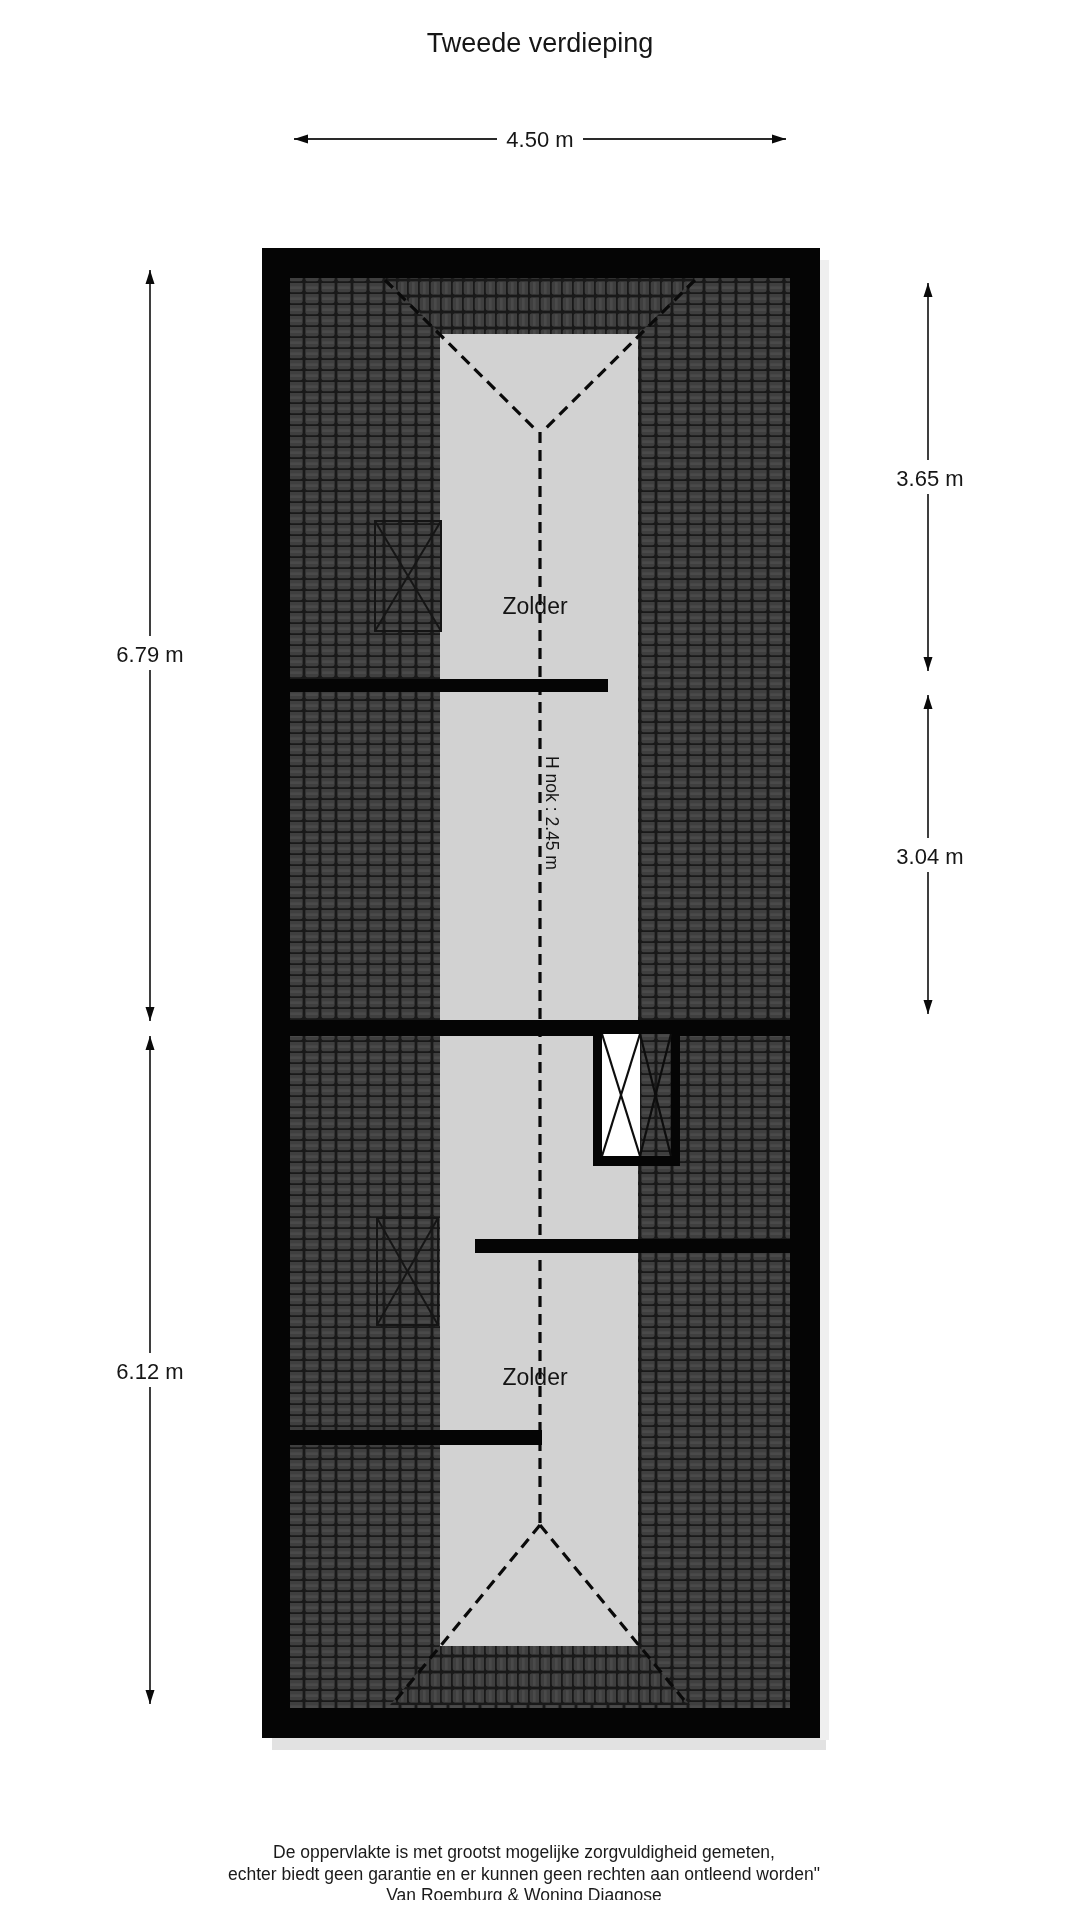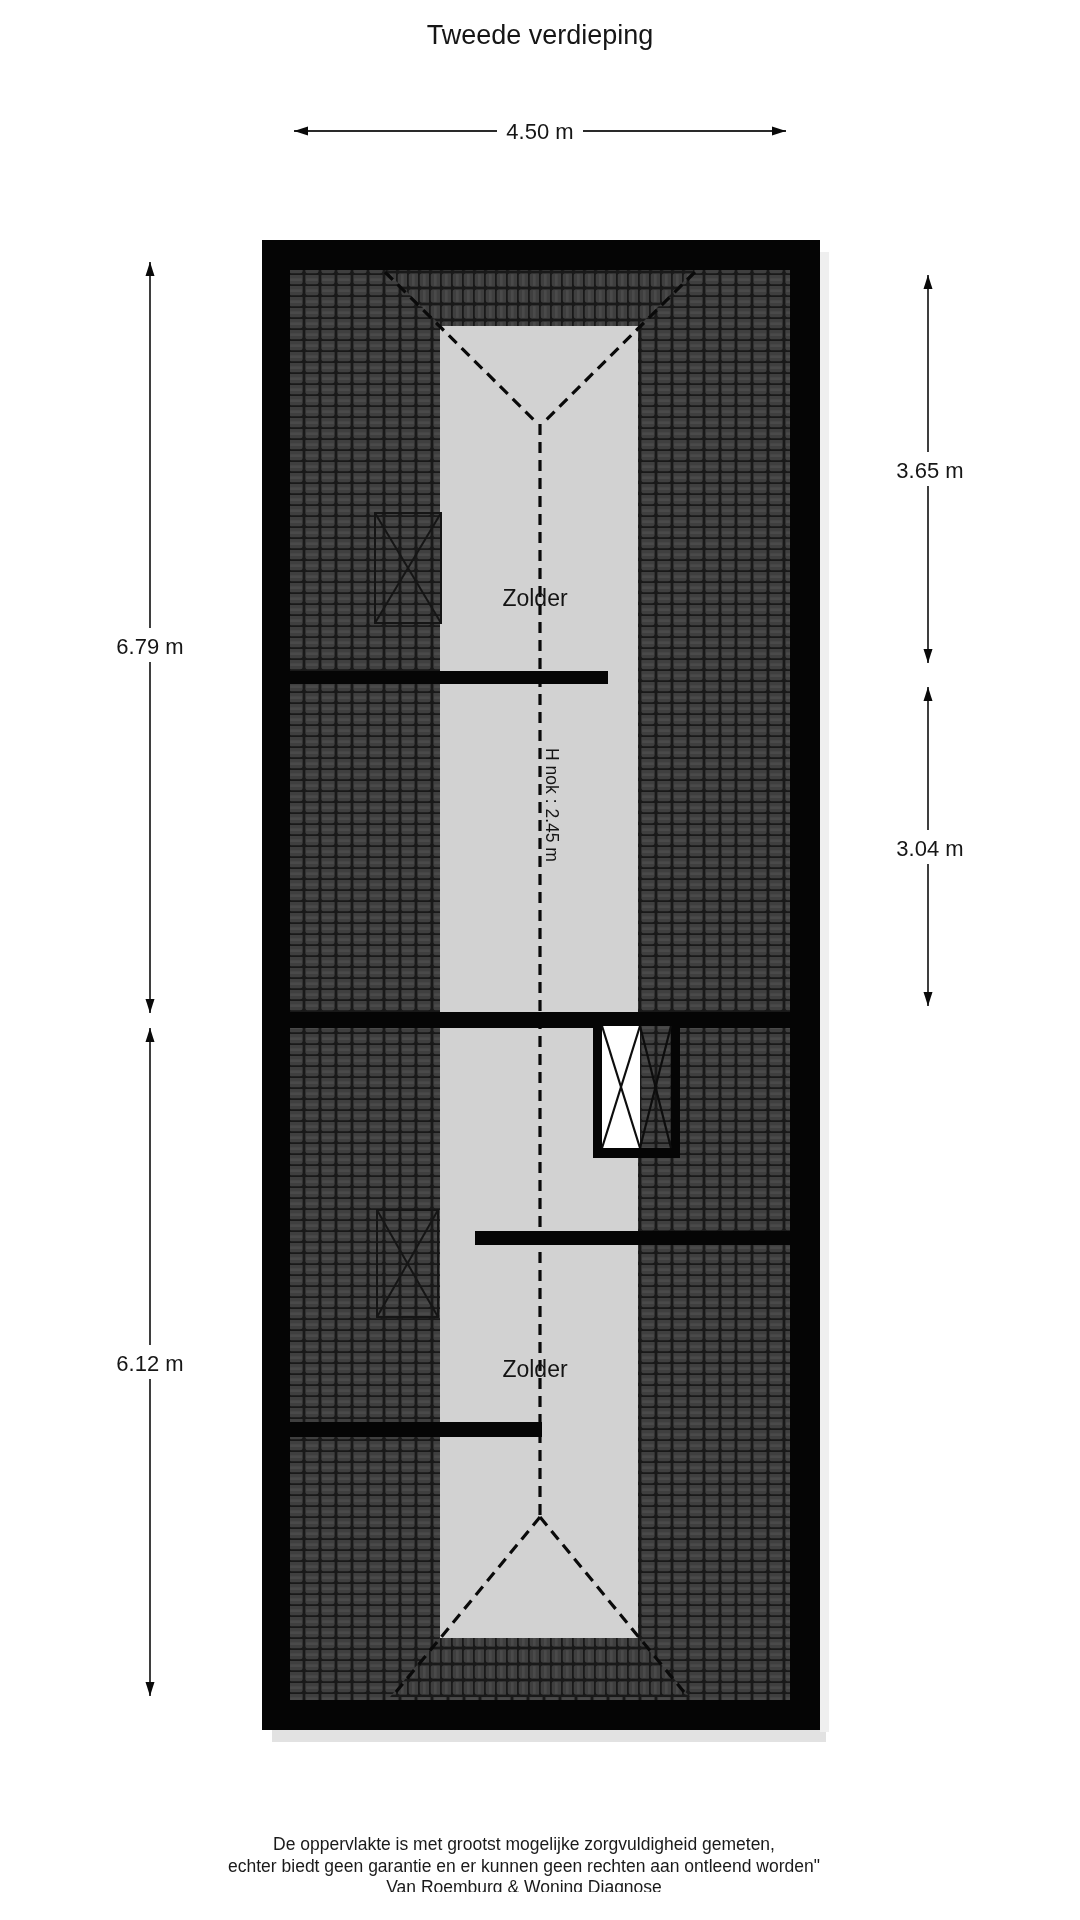--- a/index.html
+++ b/index.html
@@ -1,17 +1,17 @@
 <!DOCTYPE html>
 <html><head>
 <meta charset="utf-8">
 <style>
   html,body{margin:0;padding:0;background:#ffffff;}
   .page{position:relative;width:1080px;height:1892px;background:#ffffff;overflow:hidden;
-        font-family:"Liberation Sans",sans-serif;}
+        font-family:"Liberation Sans",sans-serif;margin-top:8px;}
   svg text{font-family:"Liberation Sans",sans-serif;fill:#161616;}
   .title-text{font-size:27px;}
   .dim-text{font-size:22px;}
   .room-text{font-size:23px;fill:#141414;}
   .ridge-text{font-size:17.5px;fill:#141414;}
   .footer-text{font-size:17.5px;fill:#1a1a1a;}
 </style>
 </head>
 <body>
 

